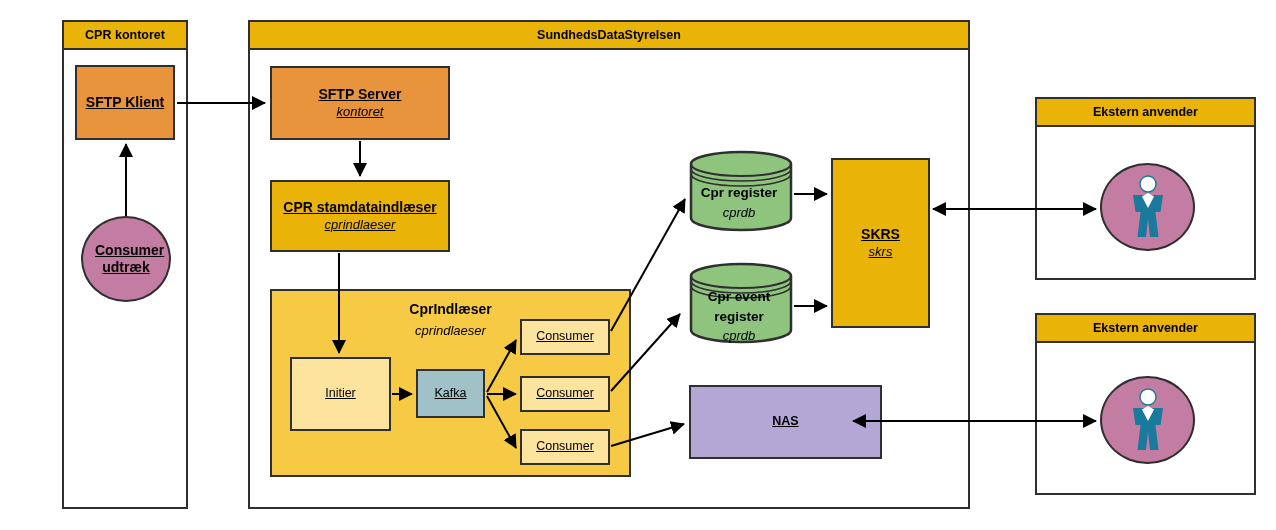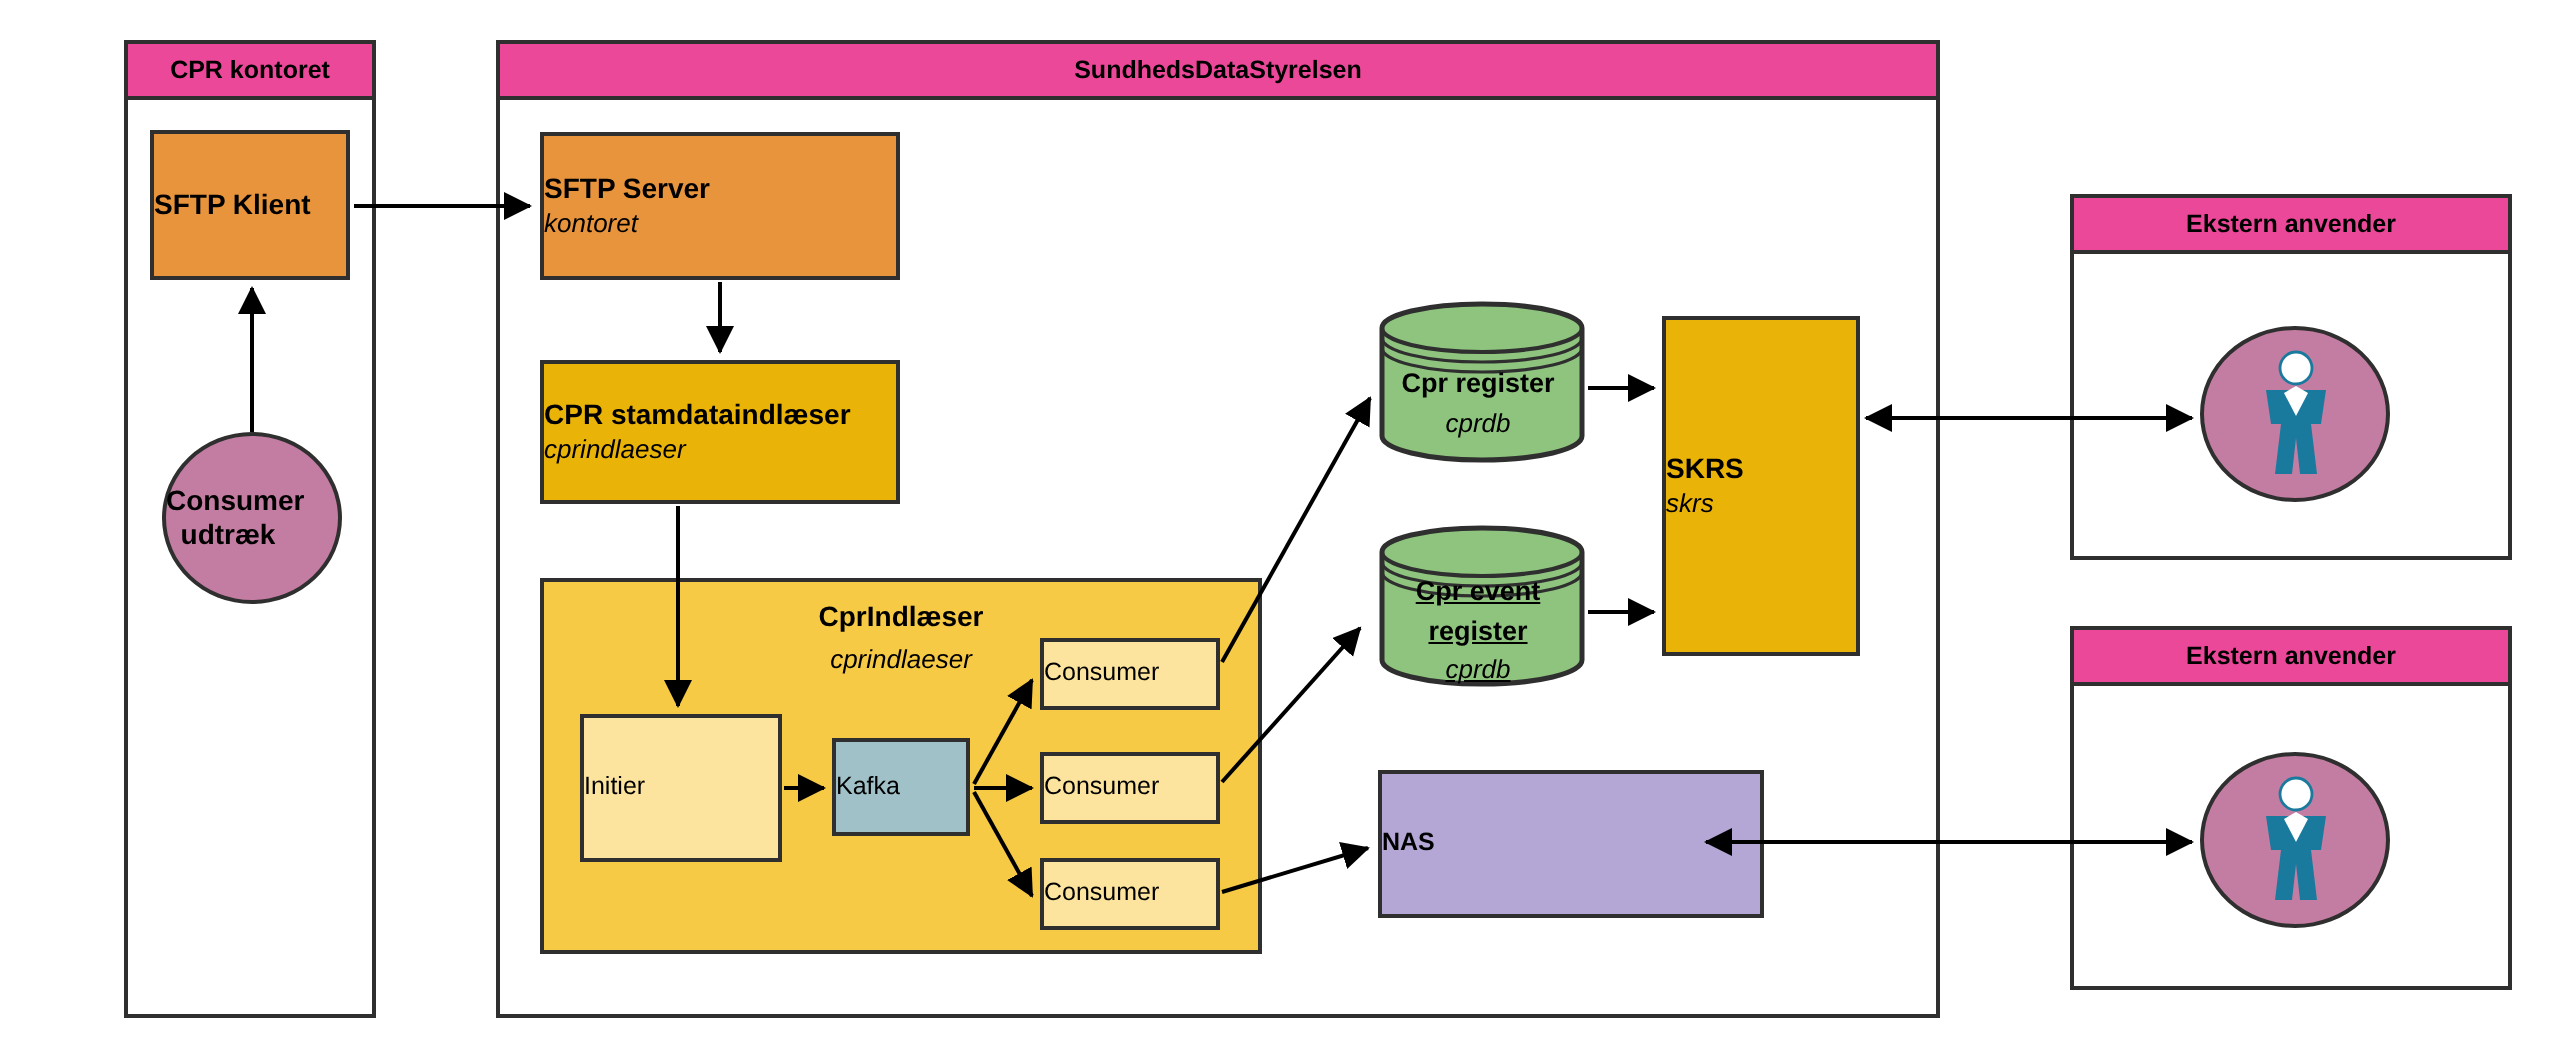--- a/index.html
+++ b/index.html
@@ -12,35 +12,36 @@
     overflow:hidden;
   }
   
   .container{
     position:absolute;
     background:#ffffff;
     border:2px solid #2f2f2f;
     box-sizing:border-box;
   }
   .container-header{
-    background:#ec4899;
+    background:#eab308;
     border-bottom:2px solid #2f2f2f;
     height:26px;
     display:flex;align-items:center;justify-content:center;
     font-weight:bold;font-size:12.5px;
   }
   
   .node{
     position:absolute;
     border:2px solid #2f2f2f;
     box-sizing:border-box;
     display:flex;flex-direction:column;
-    align-items:flex-start;justify-content:center;
+    align-items:center;justify-content:center;
     text-align:center;
     line-height:1.25;
+    text-decoration:underline;
   }
   .node-label{font-weight:bold;font-size:14px;}
   .node-sublabel{font-style:italic;font-size:13px;}
   .plain-label{font-size:12.5px;}
   .bold-small{font-weight:bold;font-size:12.5px;}
   .orange{background:#e8943c;}
   .yellow{background:#eab308;}
   .yellow-light{background:#fce49e;}
   .group-yellow{background:#f7ca45;}
   .kafka-blue{background:#9fc1c7;}
@@ -164,21 +165,21 @@
     </div>
   </div>
 
   <div class="cylinder" style="left:689px;top:262px;width:104px;height:82px;">
     <svg width="104" height="82" viewBox="0 0 104 82">
       <path d="M2 14 A50 12 0 0 1 102 14 L102 68 A50 12 0 0 1 2 68 Z" fill="#8fc47f" stroke="#2f2f2f" stroke-width="2.5"></path>
       <path d="M2 14 A50 12 0 0 0 102 14" fill="none" stroke="#2f2f2f" stroke-width="2"></path>
       <path d="M2 19 A50 12 0 0 0 102 19" fill="none" stroke="#2f2f2f" stroke-width="1.6"></path>
       <path d="M2 24 A50 12 0 0 0 102 24" fill="none" stroke="#2f2f2f" stroke-width="1.6"></path>
     </svg>
-    <div class="cyl-text" style="top:24px;text-decoration:underline;">
+    <div class="cyl-text" style="top:24px;">
       <span class="node-label" style="font-size:13.5px;">Cpr event register</span><br>
       <span class="node-sublabel">cprdb</span>
     </div>
   </div>
 
   <div class="node yellow" style="left:831px;top:158px;width:99px;height:170px;">
     <span class="node-label">SKRS</span>
     <span class="node-sublabel">skrs</span>
   </div>
 

